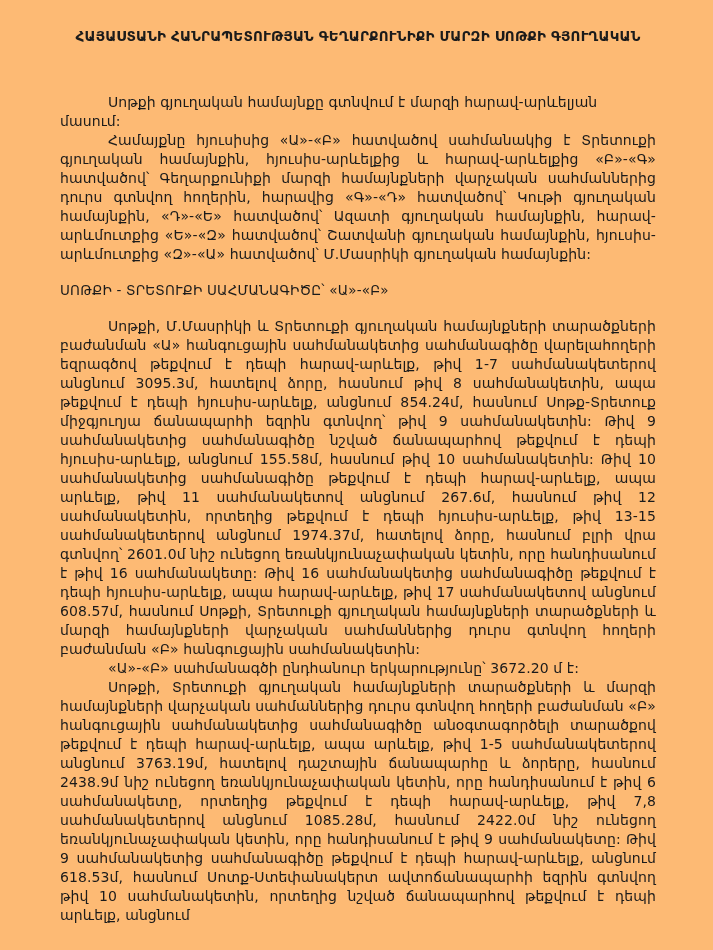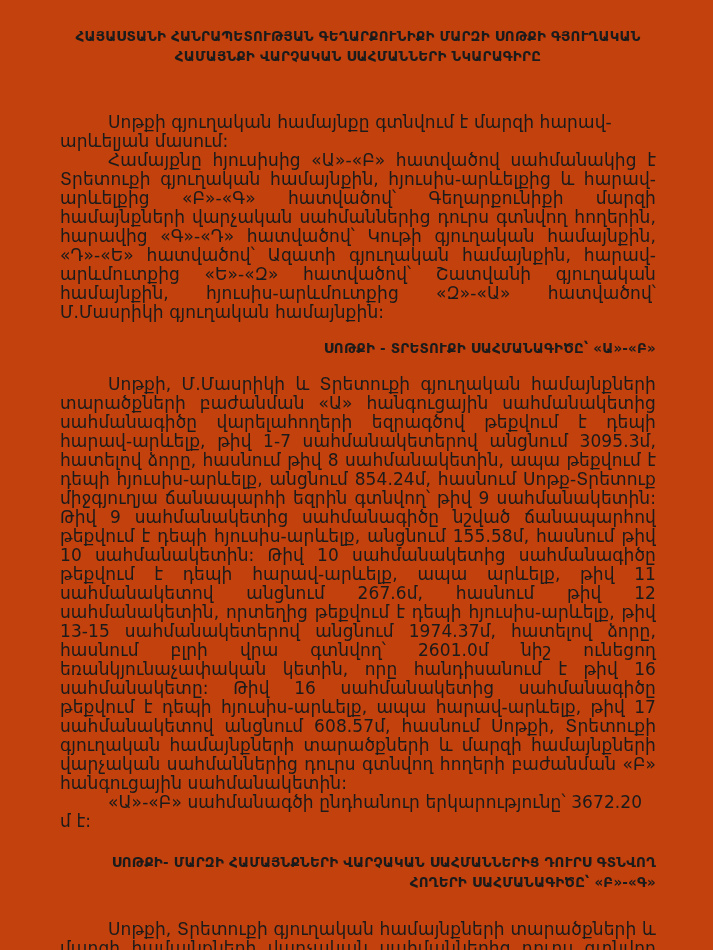--- a/index.html
+++ b/index.html
@@ -5,78 +5,76 @@
   html, body {
     margin: 0;
     padding: 0;
     background: #e8e8e8;
   }
   .page {
     position: relative;
     width: 713px;
     height: 950px;
     margin: 0 auto;
-    background: #c2410c;
+    background: #fdba74;
     overflow: hidden;
     box-sizing: border-box;
     padding: 26px 57px 0 60px;
     font-family: "DejaVu Sans", "Liberation Sans", sans-serif;
     color: #1b1b1b;
   }
   .doc-title {
     margin: 0 10px;
     text-align: center;
     font-size: 13.5px;
     font-weight: bold;
     line-height: 20px;
     letter-spacing: 0.2px;
   }
   .intro-block {
     margin-top: 47px;
   }
   .para {
     margin: 0;
-    font-size: 17px;
+    font-size: 14px;
     line-height: 19px;
     text-indent: 48px;
     letter-spacing: 0.1px;
   }
   .justify {
     text-align: justify;
     text-justify: inter-word;
   }
   .sec-head {
     margin: 16px 0 17px 0;
-    text-align: right;
+    text-align: left;
     font-size: 13.5px;
-    font-weight: bold;
+    font-weight: normal;
     line-height: 20px;
     letter-spacing: 0.2px;
   }
   .sec-head.second {
     margin: 21px 0 28px 0;
   }
 </style>
 </head>
 <body>
 
 <div class="page">
 
   <h1 class="doc-title">
     <div>ՀԱՅԱՍՏԱՆԻ ՀԱՆՐԱՊԵՏՈՒԹՅԱՆ ԳԵՂԱՐՔՈՒՆԻՔԻ ՄԱՐԶԻ ՍՈԹՔԻ ԳՅՈՒՂԱԿԱՆ</div>
-    <div>ՀԱՄԱՅՆՔԻ ՎԱՐՉԱԿԱՆ  ՍԱՀՄԱՆՆԵՐԻ ՆԿԱՐԱԳԻՐԸ</div>
   </h1>
 
   <div class="intro-block">
     <p class="para">Սոթքի  գյուղական համայնքը գտնվում է մարզի հարավ-արևելյան մասում:</p>
     <p class="para justify">Համայքնը հյուսիսից «Ա»-«Բ» հատվածով սահմանակից է Տրետուքի գյուղական համայնքին, հյուսիս-արևելքից և հարավ-արևելքից «Բ»-«Գ» հատվածով՝ Գեղարքունիքի մարզի համայնքների վարչական սահմաններից դուրս գտնվող հողերին, հարավից «Գ»-«Դ» հատվածով՝ Կութի գյուղական համայնքին, «Դ»-«Ե» հատվածով՝ Ազատի գյուղական համայնքին, հարավ-արևմուտքից «Ե»-«Զ» հատվածով՝ Շատվանի գյուղական համայնքին, հյուսիս-արևմուտքից «Զ»-«Ա» հատվածով՝ Մ.Մասրիկի գյուղական համայնքին:</p>
   </div>
 
   <h2 class="sec-head">ՍՈԹՔԻ - ՏՐԵՏՈՒՔԻ  ՍԱՀՄԱՆԱԳԻԾԸ՝ «Ա»-«Բ»</h2>
 
   <p class="para justify">Սոթքի, Մ.Մասրիկի և Տրետուքի գյուղական համայնքների տարածքների բաժանման «Ա» հանգուցային սահմանակետից սահմանագիծը վարելահողերի եզրագծով թեքվում է դեպի հարավ-արևելք, թիվ 1-7 սահմանակետերով անցնում 3095.3մ, հատելով ձորը, հասնում թիվ 8 սահմանակետին, ապա թեքվում է դեպի  հյուսիս-արևելք, անցնում 854.24մ, հասնում Սոթք-Տրետուք միջգյուղյա ճանապարհի եզրին գտնվող՝ թիվ 9 սահմանակետին: Թիվ 9 սահմանակետից սահմանագիծը նշված ճանապարհով թեքվում է դեպի հյուսիս-արևելք, անցնում 155.58մ, հասնում թիվ 10 սահմանակետին: Թիվ 10 սահմանակետից սահմանագիծը թեքվում է դեպի հարավ-արևելք, ապա արևելք, թիվ 11 սահմանակետով անցնում 267.6մ, հասնում թիվ 12 սահմանակետին, որտեղից թեքվում է դեպի հյուսիս-արևելք, թիվ 13-15 սահմանակետերով անցնում 1974.37մ, հատելով ձորը, հասնում բլրի վրա գտնվող՝ 2601.0մ նիշ ունեցող եռանկյունաչափական կետին, որը հանդիսանում է թիվ 16 սահմանակետը: Թիվ 16 սահմանակետից սահմանագիծը թեքվում է դեպի հյուսիս-արևելք, ապա հարավ-արևելք, թիվ 17 սահմանակետով անցնում 608.57մ, հասնում Սոթքի, Տրետուքի գյուղական համայնքների տարածքների և մարզի համայնքների վարչական սահմաններից դուրս գտնվող հողերի բաժանման «Բ» հանգուցային սահմանակետին:</p>
   <p class="para">«Ա»-«Բ» սահմանագծի ընդհանուր երկարությունը՝ 3672.20 մ է:</p>
 
-  <h2 class="sec-head second">ՍՈԹՔԻ- ՄԱՐԶԻ ՀԱՄԱՅՆՔՆԵՐԻ ՎԱՐՉԱԿԱՆ ՍԱՀՄԱՆՆԵՐԻՑ ԴՈՒՐՍ ԳՏՆՎՈՂ ՀՈՂԵՐԻ ՍԱՀՄԱՆԱԳԻԾԸ՝ «Բ»-«Գ»</h2>
 
   <p class="para justify">Սոթքի, Տրետուքի գյուղական համայնքների տարածքների և մարզի համայնքների վարչական սահմաններից դուրս գտնվող հողերի բաժանման «Բ» հանգուցային սահմանակետից սահմանագիծը անօգտագործելի տարածքով թեքվում է դեպի հարավ-արևելք, ապա արևելք, թիվ 1-5 սահմանակետերով անցնում 3763.19մ, հատելով դաշտային ճանապարհը և ձորերը, հասնում 2438.9մ նիշ ունեցող եռանկյունաչափական կետին, որը հանդիսանում է թիվ 6 սահմանակետը, որտեղից  թեքվում է դեպի հարավ-արևելք, թիվ 7,8  սահմանակետերով անցնում 1085.28մ, հասնում 2422.0մ նիշ ունեցող եռանկյունաչափական կետին, որը հանդիսանում է թիվ 9 սահմանակետը: Թիվ 9 սահմանակետից սահմանագիծը թեքվում է դեպի հարավ-արևելք, անցնում 618.53մ, հասնում Սոտք-Ստեփանակերտ ավտոճանապարհի եզրին գտնվող թիվ 10 սահմանակետին, որտեղից նշված ճանապարհով թեքվում է դեպի արևելք, անցնում</p>
 
 </div>
 
 </body></html>

